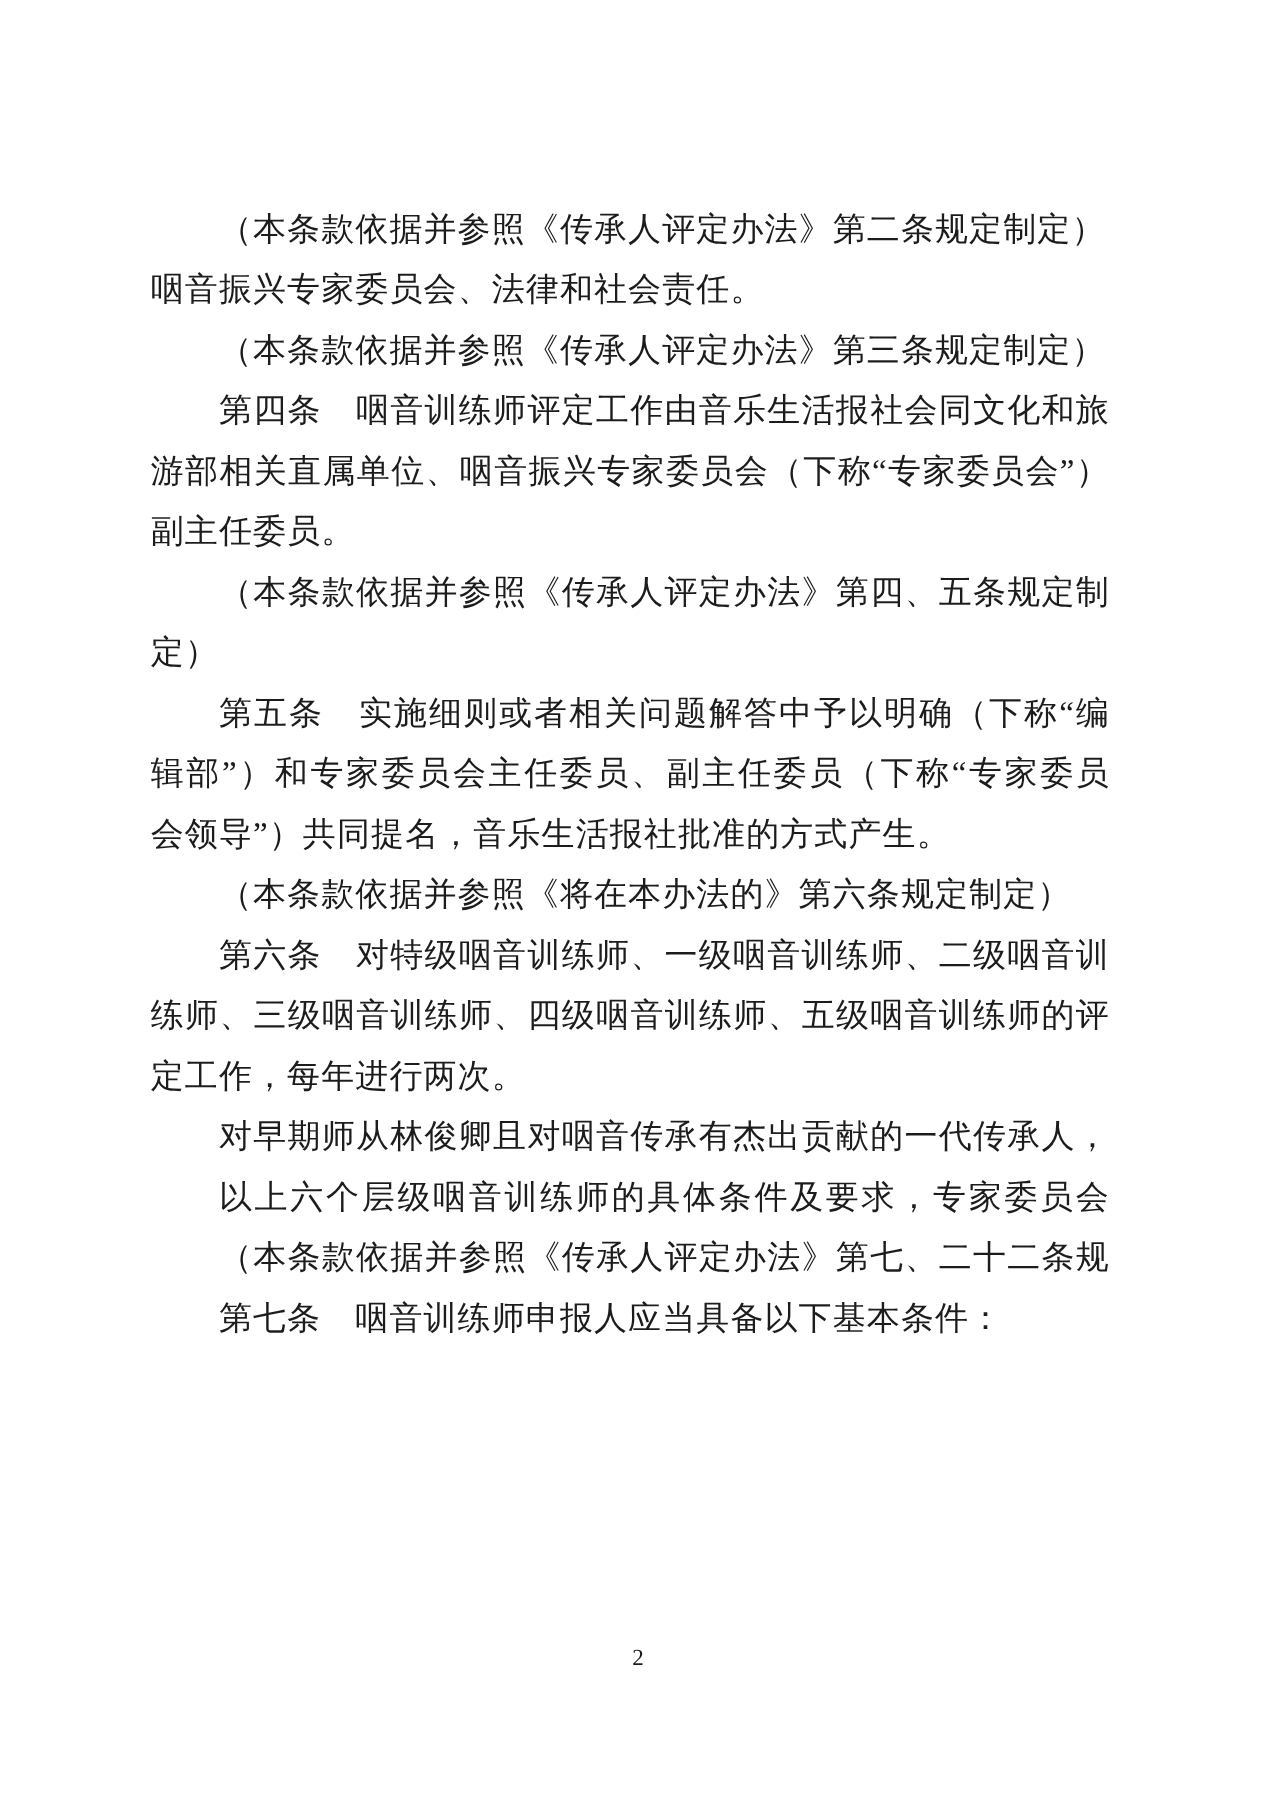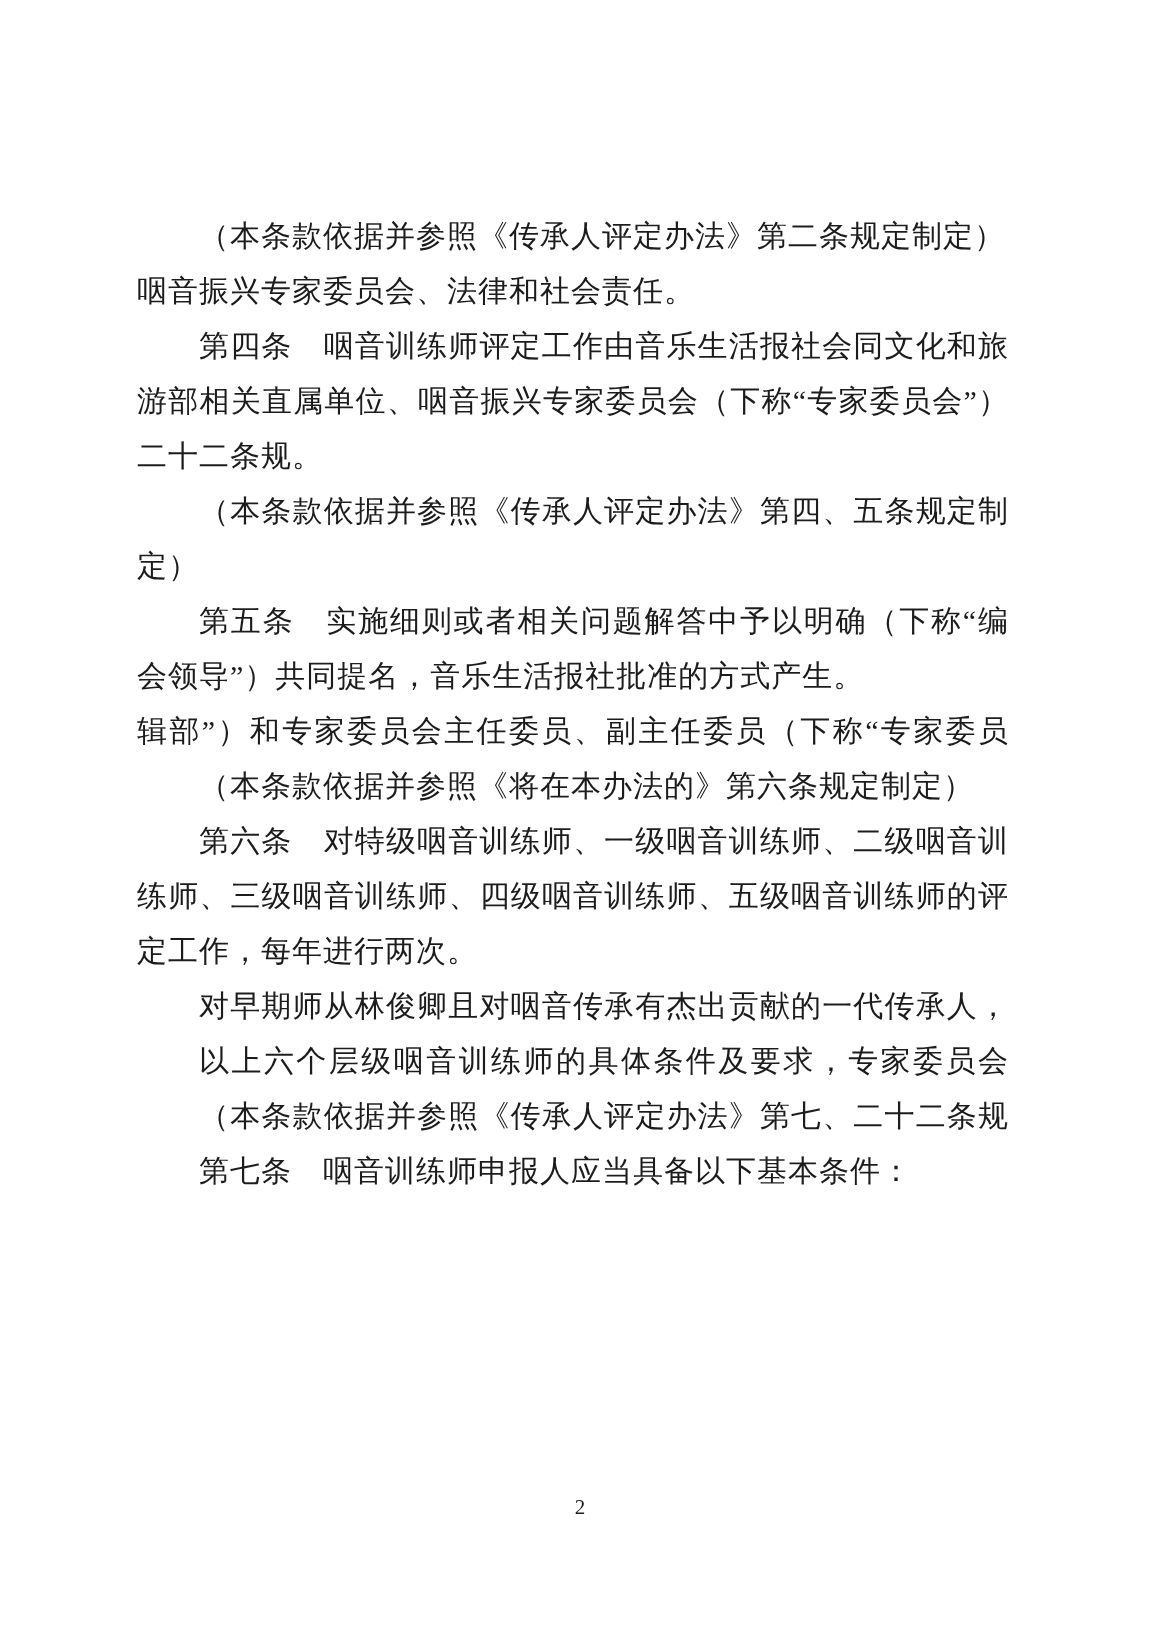--- a/index.html
+++ b/index.html
@@ -12,21 +12,21 @@
     width: 1160px;
     height: 1640px;
     background: #ffffff;
     overflow: hidden;
     font-family: "Liberation Serif", "DejaVu Serif", serif;
     color: #1c1c1c;
   }
   .text-body {
     position: absolute;
     left: 137px;
-    top: 208px;
+    top: 181px;
     width: 872px;
     font-size: 30px;
     line-height: 55px;
     letter-spacing: 1px;
   }
   .line {
     white-space: nowrap;
     text-align: left;
     height: 55px;
   }
@@ -48,28 +48,29 @@
     color: #1c1c1c;
   }
 </style>
 </head>
 <body>
 
 <div class="page">
   <div class="text-body" id="doc-body">
       <div class="line first">（本条款依据并参照《传承人评定办法》第二条规定制定）</div>
       <div class="line">咽音振兴专家委员会、法律和社会责任。</div>
+      <div class="line first">（本条款依据并参照《传承人评定办法》第三条规定制定）</div>
       <div class="line first fill">第四条　咽音训练师评定工作由音乐生活报社会同文化和旅</div>
       <div class="line fill">游部相关直属单位、咽音振兴专家委员会（下称“专家委员会”）</div>
-      <div class="line">二十二条规。</div>
+      <div class="line">副主任委员。</div>
       <div class="line first fill">（本条款依据并参照《传承人评定办法》第四、五条规定制</div>
       <div class="line">定）</div>
       <div class="line first fill">第五条　实施细则或者相关问题解答中予以明确（下称“编</div>
+      <div class="line fill">辑部”）和专家委员会主任委员、副主任委员（下称“专家委员</div>
       <div class="line">会领导”）共同提名，音乐生活报社批准的方式产生。</div>
-      <div class="line fill">辑部”）和专家委员会主任委员、副主任委员（下称“专家委员</div>
       <div class="line first">（本条款依据并参照《将在本办法的》第六条规定制定）</div>
       <div class="line first fill">第六条　对特级咽音训练师、一级咽音训练师、二级咽音训</div>
       <div class="line fill">练师、三级咽音训练师、四级咽音训练师、五级咽音训练师的评</div>
       <div class="line">定工作，每年进行两次。</div>
       <div class="line first fill">对早期师从林俊卿且对咽音传承有杰出贡献的一代传承人，</div>
       <div class="line first fill">以上六个层级咽音训练师的具体条件及要求，专家委员会</div>
       <div class="line first fill">（本条款依据并参照《传承人评定办法》第七、二十二条规</div>
       <div class="line first">第七条　咽音训练师申报人应当具备以下基本条件：</div>
     </div>
   <div class="page-number">2</div>

